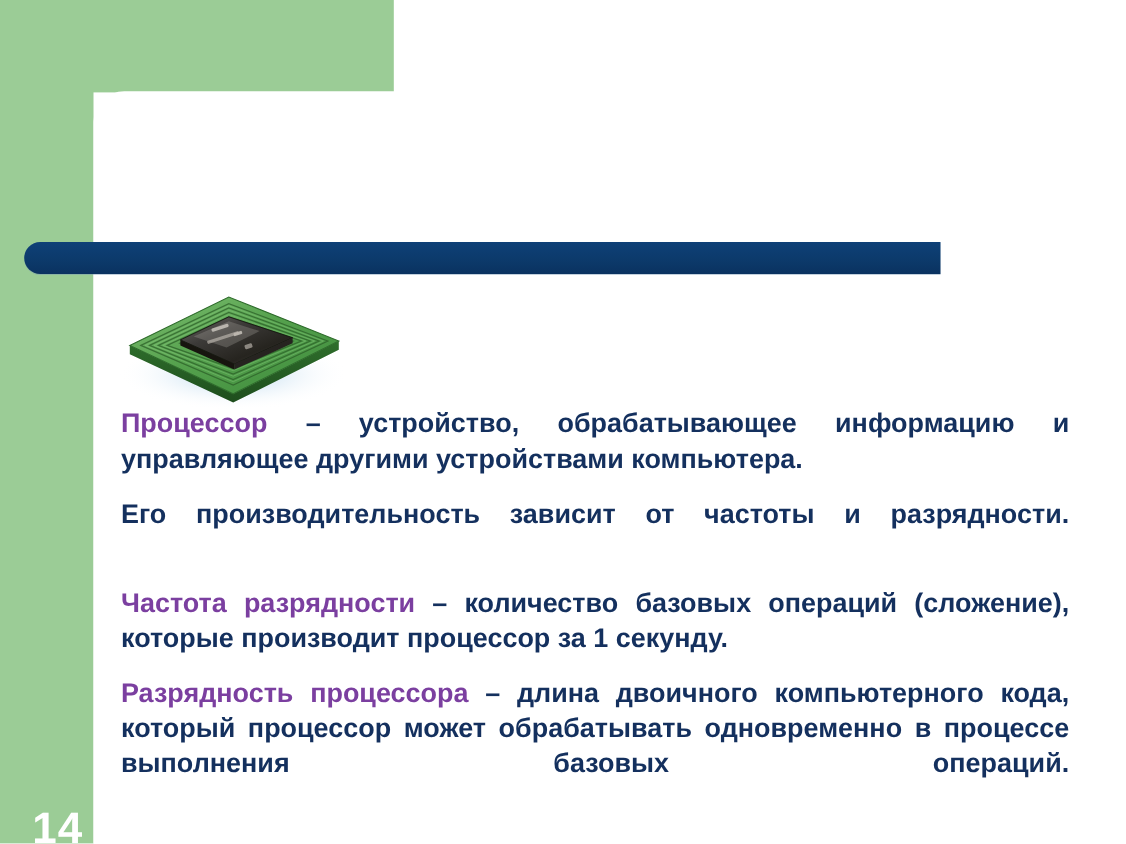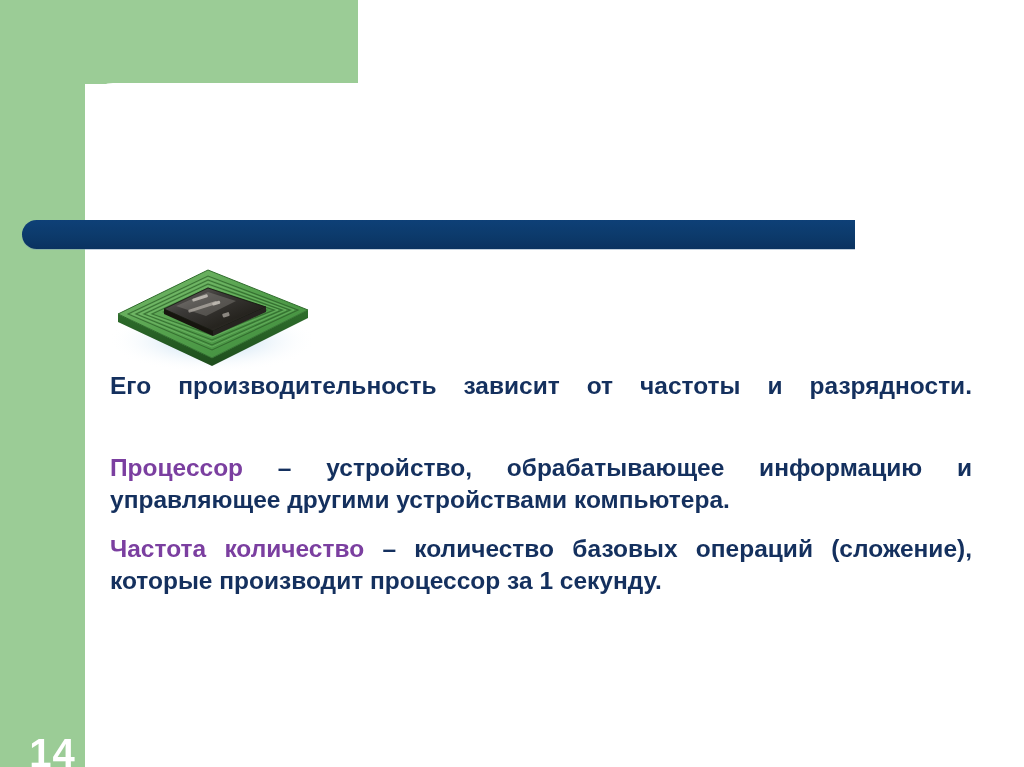--- a/index.html
+++ b/index.html
@@ -213,30 +213,33 @@
       <g fill="#BFB9B1" opacity="0.65">
         <rect x="92" y="48" width="30" height="3" transform="rotate(-18 92 48)" rx="1"></rect>
         <rect x="126" y="52" width="7" height="4" transform="rotate(-18 126 52)" rx="1"></rect>
       </g>
     </svg>
   </div>
 
 
   <div class="body-block">
 
+    <p class="para">
+      <span class="lead">Процессор</span><span> – устройство, обрабатывающее информацию и управляющее другими устройствами компьютера.</span>
+    </p>
+
     <p class="para justified">
       <span>Его</span><span> производительность зависит от частоты и разрядности.</span>
     </p>
 
     <p class="para">
-      <span class="lead">Процессор</span><span> – устройство, обрабатывающее информацию и управляющее другими устройствами компьютера.</span>
-    </p>
-
-    <p class="para">
-      <span class="lead">Частота количество</span><span> – количество базовых операций (сложение), которые производит процессор за 1 секунду.</span>
-    </p>
-
+      <span class="lead">Частота разрядности</span><span> – количество базовых операций (сложение), которые производит процессор за 1 секунду.</span>
+    </p>
+
+    <p class="para justified">
+      <span class="lead">Разрядность процессора</span><span> – длина двоичного компьютерного кода, который процессор может обрабатывать одновременно в процессе выполнения базовых операций.</span>
+    </p>
 
   </div>
 
   <div class="slide-number">14</div>
 
 </div>
 
 </body></html>

